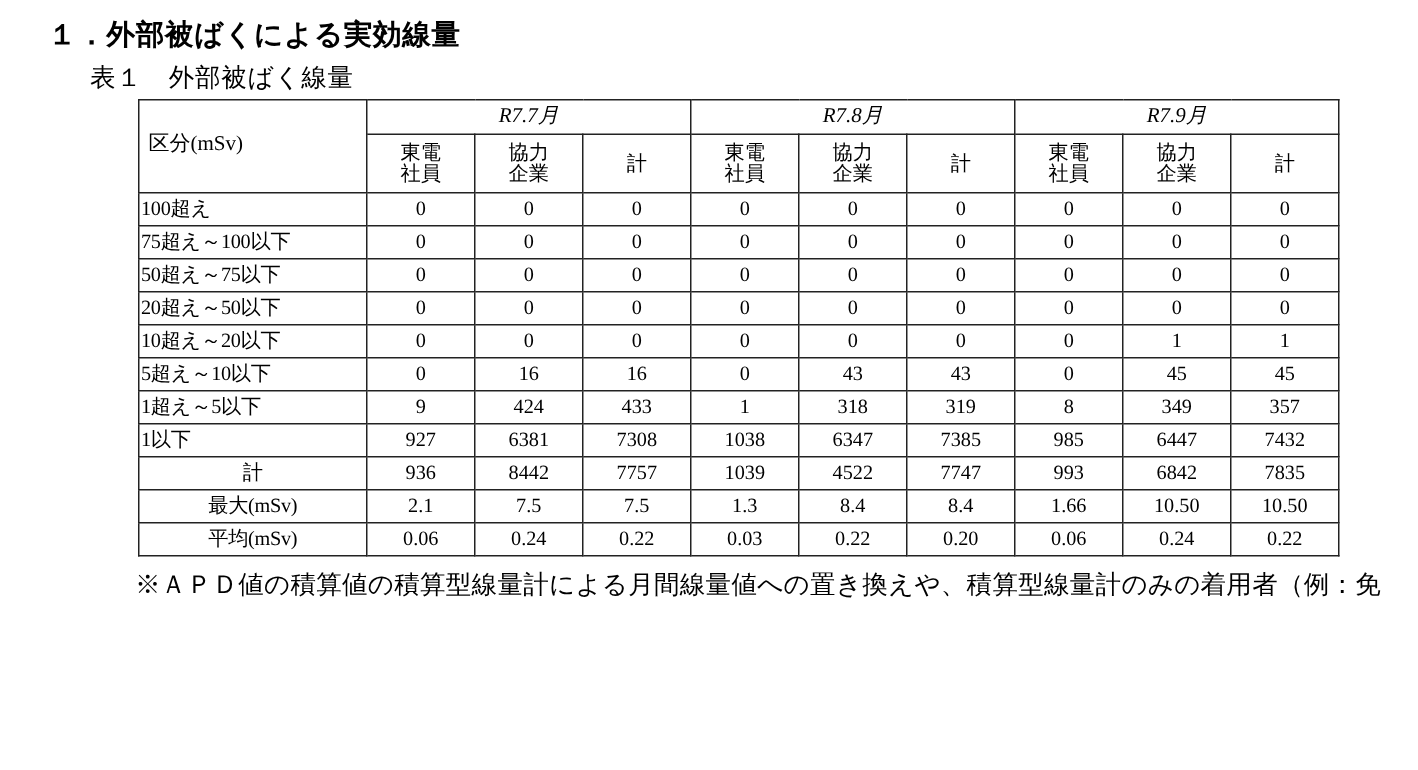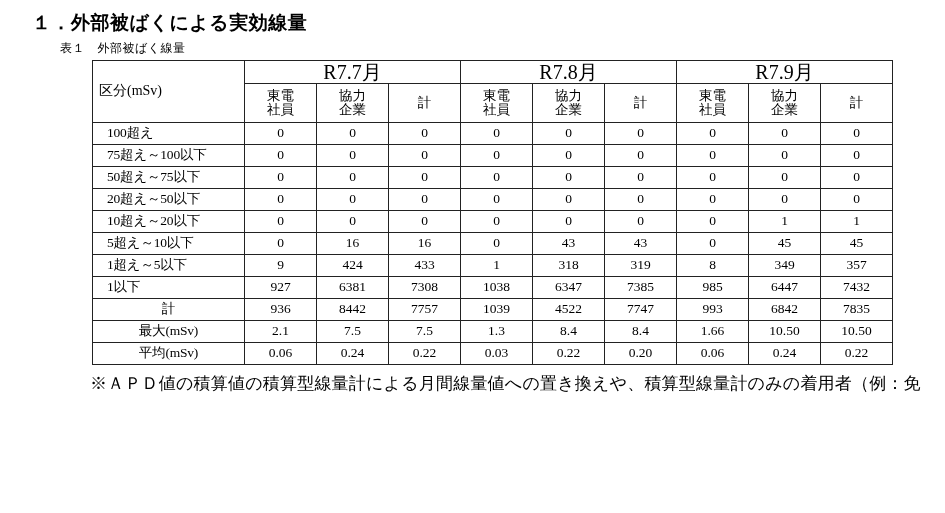--- a/index.html
+++ b/index.html
@@ -47,58 +47,59 @@
     color: #d01010;
     font-weight: bold;
     font-size: 18px;
     letter-spacing: 0.5px;
     white-space: nowrap;
   }
   .annot-a { left: 222px; top: 0px; }
   .annot-b { left: 655px; top: 0px; }
 
   .table-caption {
-    font-size: 12px;
+    font-size: 17px;
     margin: 2px 0 3px 30px;
     letter-spacing: 0.5px;
   }
   table.dose {
     border-collapse: collapse;
     margin-left: 62px;
     width: 800px;
     table-layout: fixed;
     font-size: 13.5px;
   }
   table.dose th, table.dose td {
     border: 1px solid #222;
     padding: 0;
     text-align: center;
     vertical-align: middle;
     height: 21px;
     line-height: 1.05;
     font-weight: normal;
   }
   table.dose th.month {
-    font-size: 20px;
+    font-size: 14px;
     height: 22px;
+    font-style: italic;
   }
   table.dose th.divhead {
     font-size: 14px;
     text-align: left;
     padding-left: 6px;
   }
   table.dose th.sub {
     font-size: 13.5px;
     height: 38px;
   }
   table.dose th.sub .l1 { display: block; }
   table.dose th.sub .l2 { display: block; }
   table.dose td.rowlabel {
     text-align: left;
-    padding-left: 14px;
+    padding-left: 1px;
     font-size: 13.5px;
     letter-spacing: -0.2px;
   }
   table.dose td.rowlabel.center {
     text-align: center;
     padding-left: 0;
   }
   col.c-label { width: 152px; }
   col.c-val { width: 72px; }
   .note {

